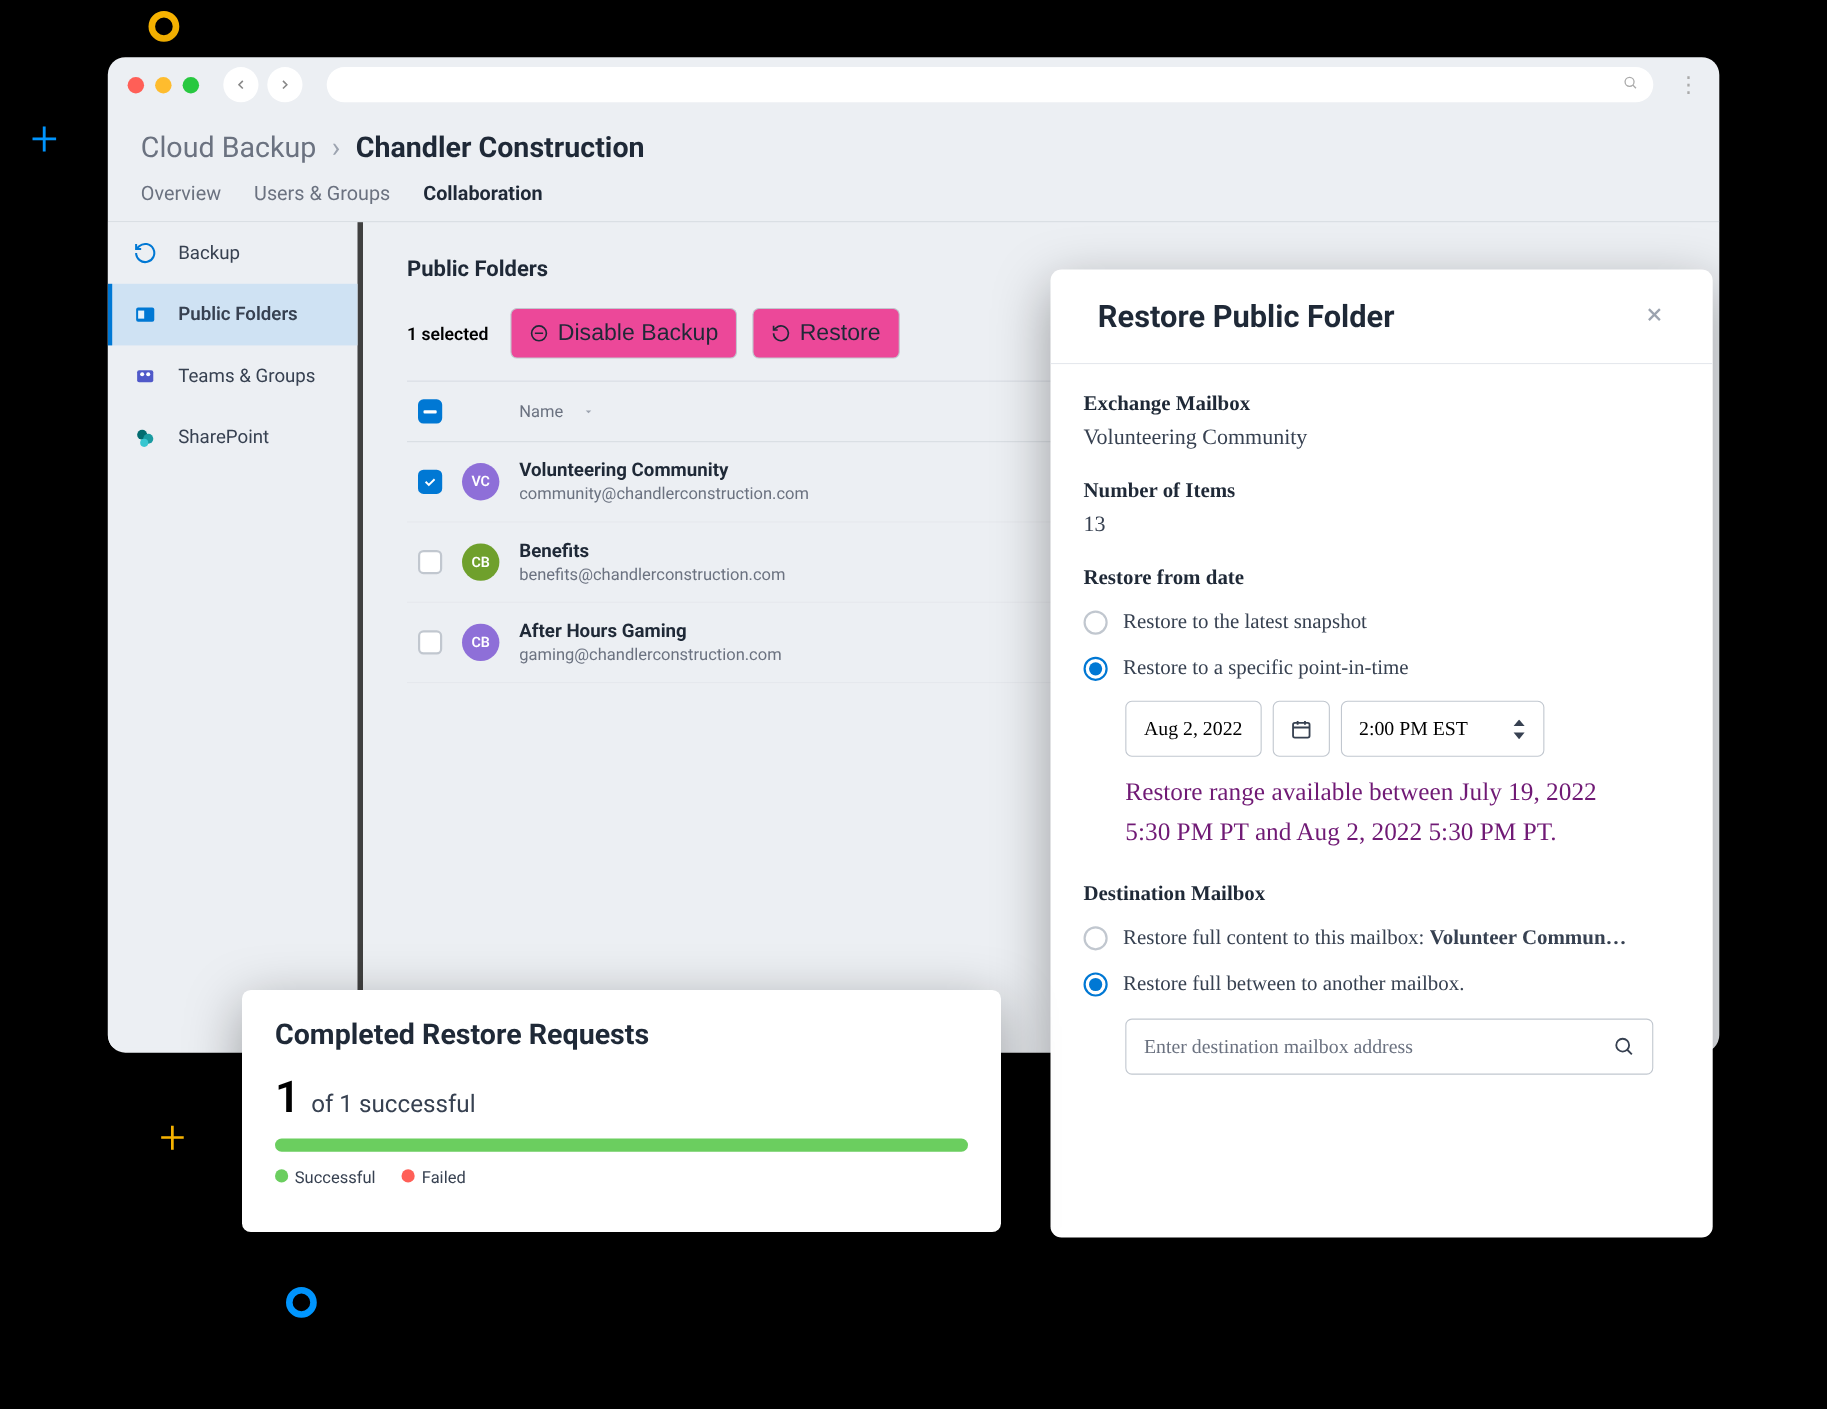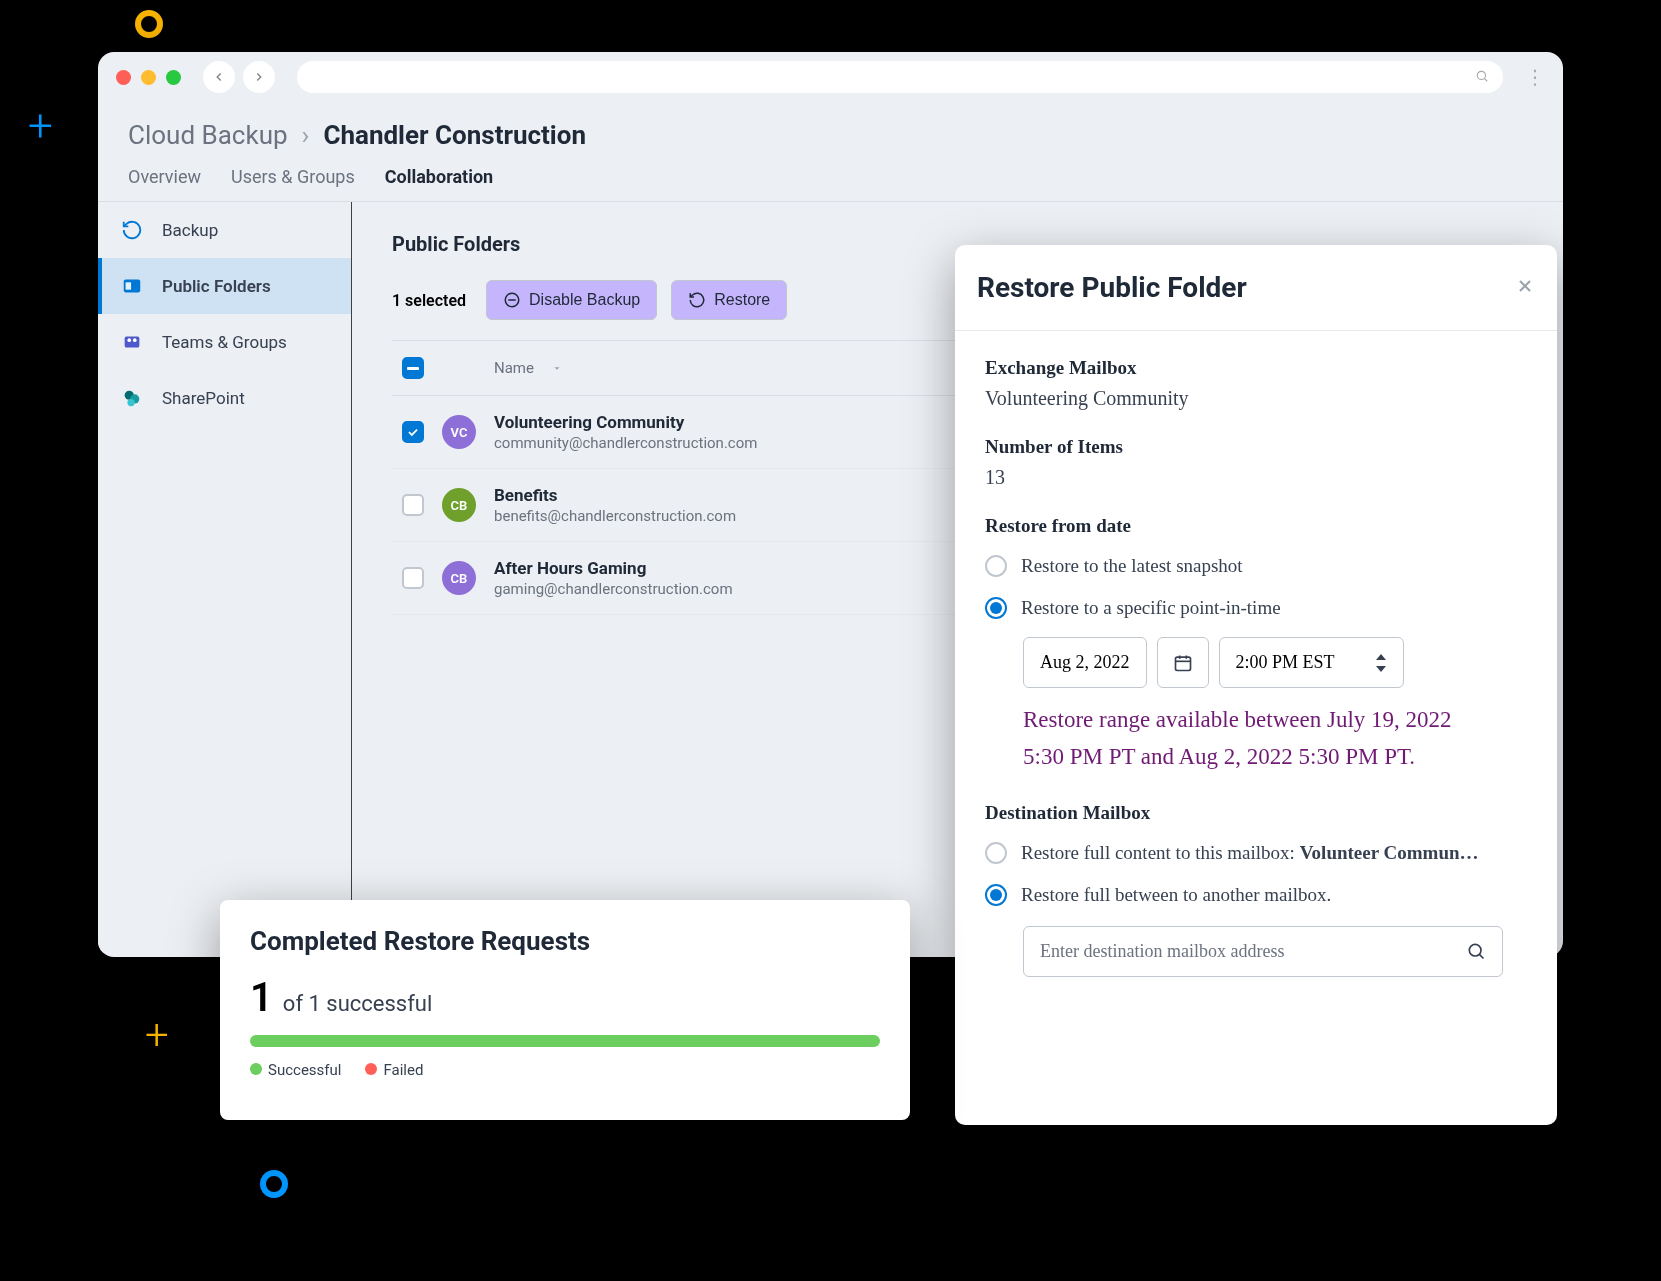--- a/index.html
+++ b/index.html
@@ -57,36 +57,36 @@
   padding: 18px 30px 0 30px; display: flex; align-items: center; gap: 14px; font-size: 26px; color: #6b7280;
 }
 .breadcrumb .current { color: #1f2937; font-weight: 700; }
 .breadcrumb .chev { color: #9ca3af; }
 .tabs {
   display: flex; gap: 30px; padding: 16px 30px 0 30px; border-bottom: 1px solid #d9dde3;
 }
 .tab { padding-bottom: 14px; color: #6b7280; font-size: 18px; cursor: pointer; }
 .tab.active { color: #1f2937; font-weight: 700; }
 .content { display: flex; height: calc(100% - 155px); }
-.sidebar { width: 254px; border-right: 1px solid #404040; background: #eceff3; }
+.sidebar { width: 232px; border-right: 5px solid #404040; background: #eceff3; }
 .sidebar-item {
   display: flex; align-items: center; gap: 18px; padding: 16px 22px; cursor: pointer;
   color: #374151; font-size: 17px;
 }
 .sidebar-item.active {
   background: #cfe2f3; border-left: 4px solid #0078d4; padding-left: 18px; font-weight: 600;
 }
 .sidebar-icon { width: 24px; height: 24px; display: flex; align-items: center; justify-content: center; }
 .main { flex: 1; padding: 30px 40px; }
 .main-title { font-size: 20px; font-weight: 700; color: #1f2937; margin-bottom: 24px; }
 .toolbar { display: flex; align-items: center; gap: 14px; margin-bottom: 20px; }
 .selected-label { font-size: 16px; font-weight: 600; margin-right: 6px; }
 .btn {
-  border: 1px solid #c1c7cf; background: #c4b5fd; padding: 10px 16px; border-radius: 6px;
-  display: flex; align-items: center; gap: 8px; font-size: 16px; cursor: pointer; color: #1f2937;
+  border: 1px solid #c1c7cf; background: #ec4899; padding: 10px 16px; border-radius: 6px;
+  display: flex; align-items: center; gap: 8px; font-size: 21px; cursor: pointer; color: #1f2937;
 }
 .table { border-top: 1px solid #d9dde3; }
 .table-header {
   display: flex; align-items: center; padding: 16px 10px; gap: 18px; border-bottom: 1px solid #d9dde3;
   color: #6b7280; font-size: 15px;
 }
 .checkbox {
   width: 22px; height: 22px; border: 2px solid #c1c7cf; border-radius: 5px; background: #fff; cursor: pointer;
   display: flex; align-items: center; justify-content: center;
 }
@@ -102,21 +102,21 @@
 }
 .row-text .name { font-weight: 700; font-size: 17px; color: #1f2937; }
 .row-text .email { color: #6b7280; font-size: 15px; margin-top: 2px; }
 
 .restore-panel {
   position: absolute; top: 245px; left: 955px; width: 602px; height: 880px;
   background: #fff; border-radius: 10px; box-shadow: 0 16px 50px rgba(0,0,0,0.35);
   overflow: hidden;
 }
 .restore-header {
-  display: flex; justify-content: space-between; align-items: center; padding: 26px 22px;
+  display: flex; justify-content: space-between; align-items: center; padding: 26px 43px;
   border-bottom: 1px solid #e5e8ed;
 }
 .restore-title { font-size: 28px; font-weight: 700; color: #1f2937; }
 .close-x { color: #9ca3af; font-size: 26px; cursor: pointer; background: none; border: none; }
 .restore-body { padding: 26px 30px; font-family: Liberation Serif, serif; }
 .field-label { font-size: 19px; font-weight: 700; color: #1f2937; margin-bottom: 8px; }
 .field-value { font-size: 20px; color: #374151; margin-bottom: 26px; }
 .radio-group { margin-bottom: 26px; }
 .radio-row {
   display: flex; align-items: center; gap: 14px; padding: 10px 0; font-size: 19px; color: #374151; cursor: pointer;

